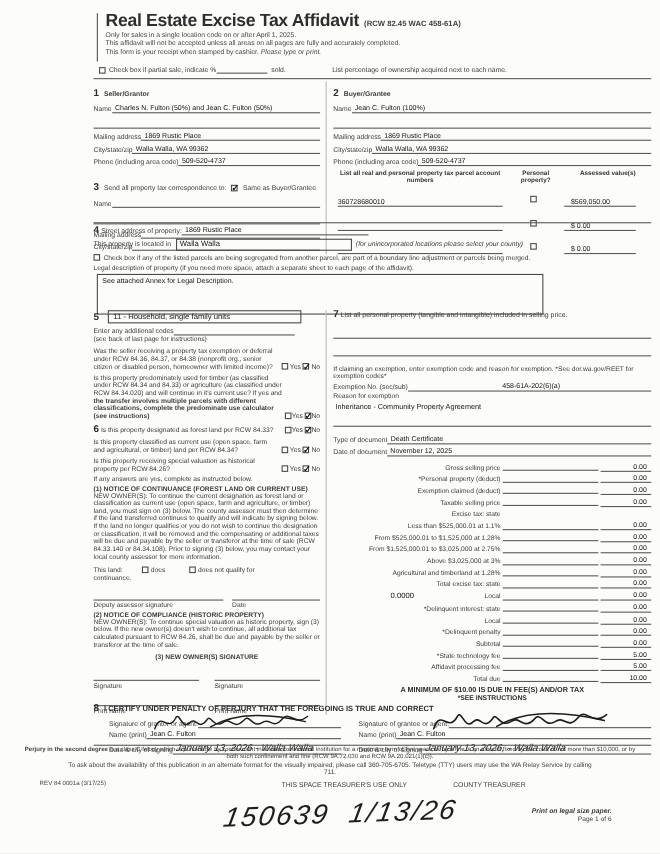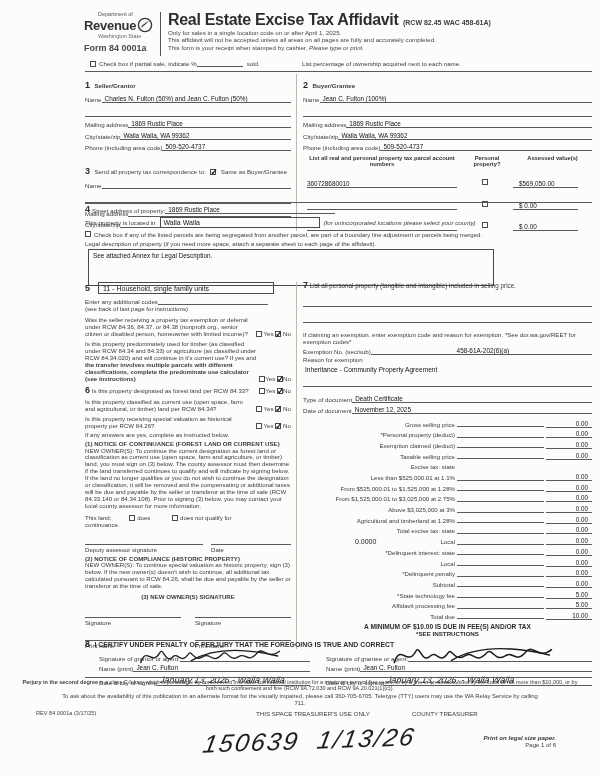--- a/index.html
+++ b/index.html
@@ -92,32 +92,20 @@
   .printnote { position:absolute; right:44px; top:734px; text-align:right; }
   .pn1 { font-size:6.2px; font-style:italic; font-weight:bold; color:#3a3a3a; }
   .pn2 { font-size:6px; color:#3a3a3a; margin-top:1px; }
 </style>
 </head>
 <body>
 
 <div class="page">
 
   <div class="hdr">
-    <div class="logo-block">
-      <div class="dept">Department of</div>
-      <div class="rev-row">
-        <span class="rev">Revenue</span>
-        <svg class="logo-svg" width="16" height="16" viewBox="0 0 16 16">
-          <circle cx="8" cy="8" r="6.6" fill="none" stroke="#3a3a3a" stroke-width="1.4"></circle>
-          <path d="M3.5 10.5 C6 10 9 7 12.5 3.5 C10 5 5.5 7.5 3.5 10.5 Z" fill="#3a3a3a"></path>
-        </svg>
-      </div>
-      <div class="wa">Washington State</div>
-      <div class="formno">Form 84 0001a</div>
-    </div>
     <div class="vdiv"></div>
     <div class="title-block">
       <div>
         <span class="title">Real Estate Excise Tax Affidavit</span>
         <span class="ref">(RCW 82.45 WAC 458-61A)</span>
       </div>
       <div class="note">Only for sales in a single location code on or after April 1, 2025.</div>
       <div class="note">This affidavit will not be accepted unless all areas on all pages are fully and accurately completed.</div>
       <div class="note"><span>This form is your receipt when stamped by cashier.</span> <span class="it">Please type or print.</span></div>
     </div>

